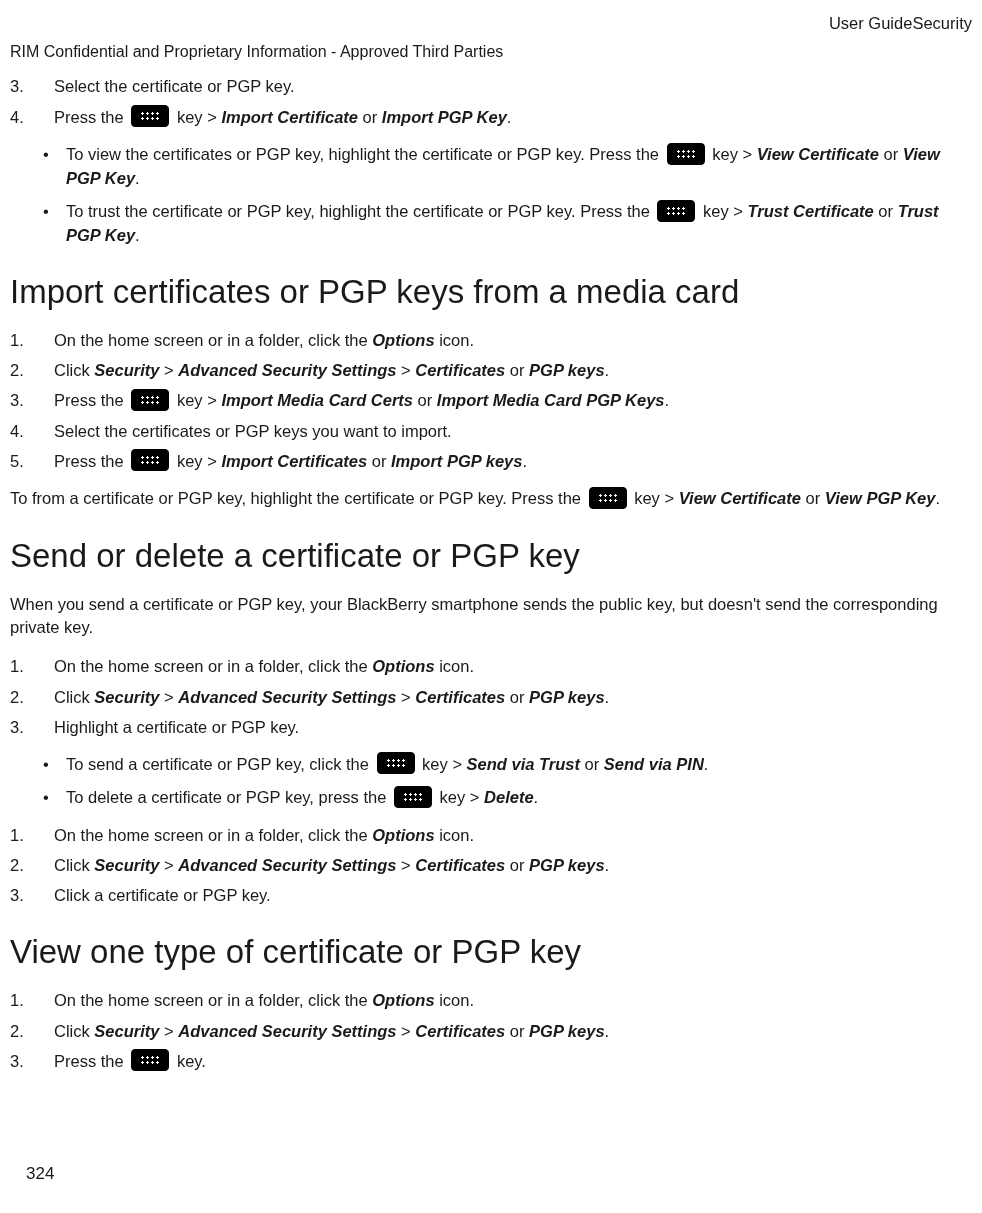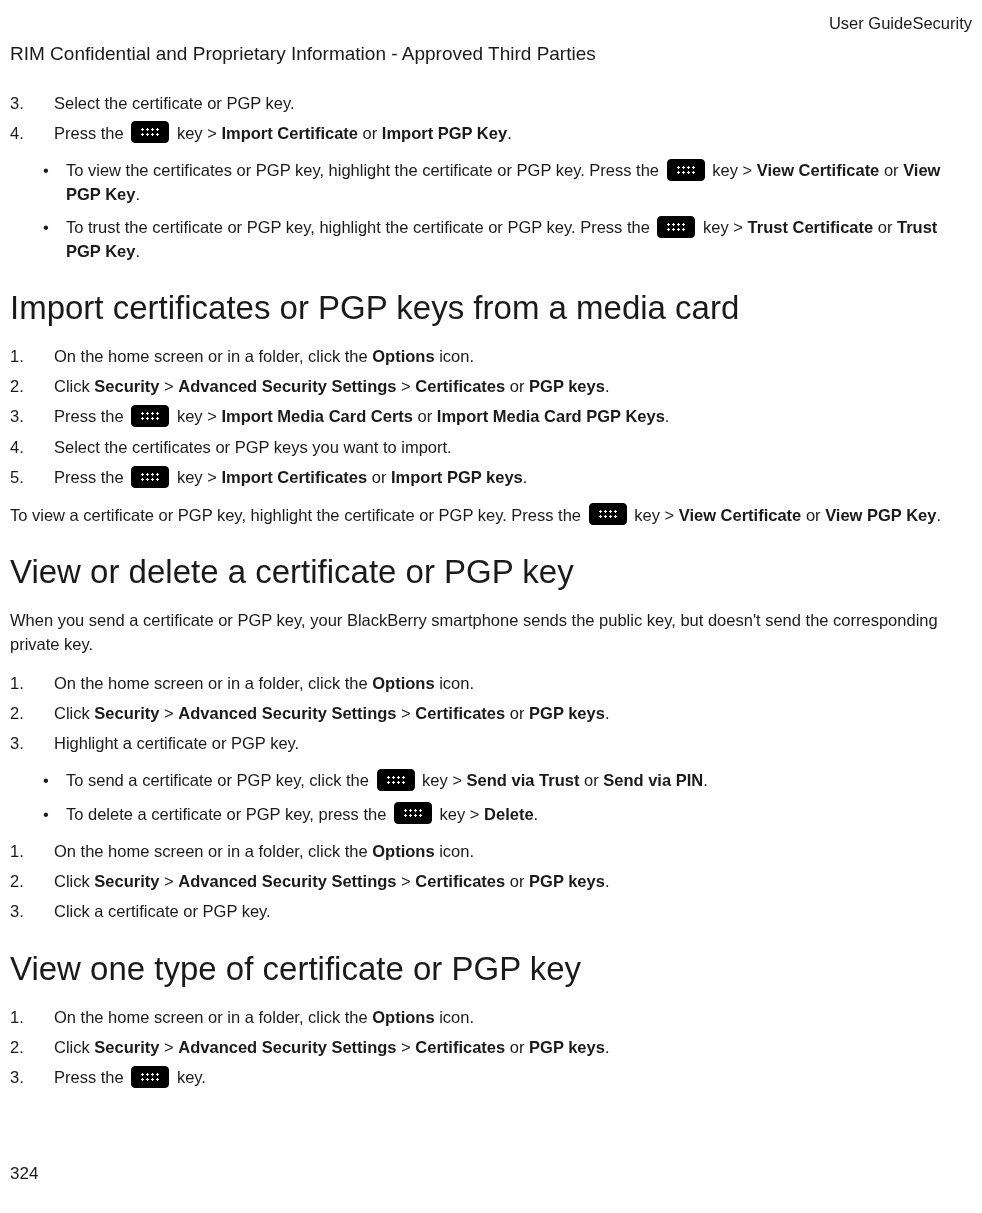--- a/index.html
+++ b/index.html
@@ -13,22 +13,22 @@
     }
     .header {
       display: flex;
       justify-content: flex-end;
       font-size: 16.5px;
       margin-bottom: 6px;
     }
     .header .left { }
     .header .right { }
     .conf-line {
-      font-size: 19px;
-      margin-bottom: 24px;
+      font-size: 16px;
+      margin-bottom: 12px;
     }
     h2 {
       font-size: 33px;
       font-weight: 400;
       margin: 22px 0 14px 0;
       color: #1a1a1a;
     }
     ol.num {
       list-style: none;
       padding: 0;
@@ -85,28 +85,28 @@
       position: absolute;
       top: 50%;
       left: 50%;
       transform: translate(-50%, -50%);
       width: 20px;
       height: 10px;
       background-image: radial-gradient(circle, #fff 1.2px, transparent 1.2px);
       background-size: 5px 5px;
       background-position: 0 0;
     }
-    .bold { font-weight: 700; }
+    .bold { font-weight: 700; font-style: italic; }
     .para {
       margin: 10px 0 16px 0;
     }
     .pagenum {
       position: absolute;
       bottom: 16px;
-      left: 0;
+      left: 16px;
       font-size: 17px;
     }
     .page {
       position: relative;
       min-height: 1190px;
     }
   </style>
 </head>
 <body>
 
@@ -165,24 +165,24 @@
       <span class="n">4.</span>
       <span class="t">Select the certificates or PGP keys you want to import.</span>
     </li>
     <li>
       <span class="n">5.</span>
       <span class="t"><span> Press the </span><span class="bb-key"></span><span> key &gt; </span><span class="bold">Import Certificates</span><span> or </span><span class="bold">Import PGP keys</span><span>.</span></span>
     </li>
   </ol>
 
   <div class="para">
-    <span>To view a certificate or PGP key, highlight the certificate or PGP key. Press the </span><span class="bb-key"></span><span> key &gt; </span><span class="bold">View Certificate</span><span> or </span><span class="bold">View PGP Key</span><span>.</span>
+    <span>To from a certificate or PGP key, highlight the certificate or PGP key. Press the </span><span class="bb-key"></span><span> key &gt; </span><span class="bold">View Certificate</span><span> or </span><span class="bold">View PGP Key</span><span>.</span>
   </div>
 
-  <h2>View or delete a certificate or PGP key</h2>
+  <h2>Send or delete a certificate or PGP key</h2>
   <div class="para">When you send a certificate or PGP key, your BlackBerry smartphone sends the public key, but doesn't send the corresponding private key.</div>
 
   <ol class="num">
     <li>
       <span class="n">1.</span>
       <span class="t"><span>On the home screen or in a folder, click the </span><span class="bold">Options</span><span> icon.</span></span>
     </li>
     <li>
       <span class="n">2.</span>
       <span class="t"><span>Click </span><span class="bold">Security</span><span> &gt; </span><span class="bold">Advanced Security Settings</span><span> &gt; </span><span class="bold">Certificates</span><span> or </span><span class="bold">PGP keys</span><span>.</span></span>

